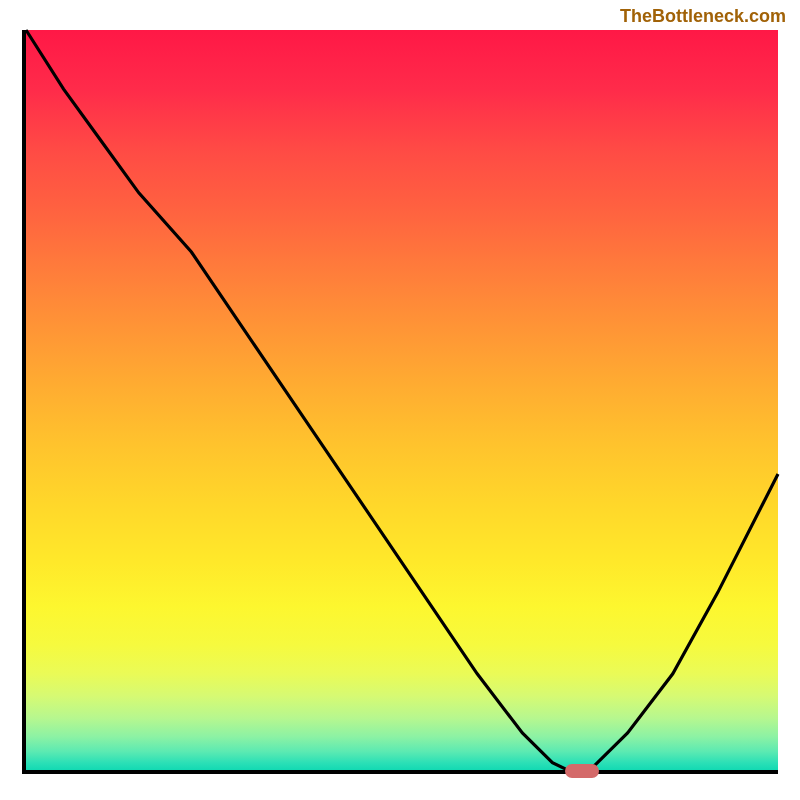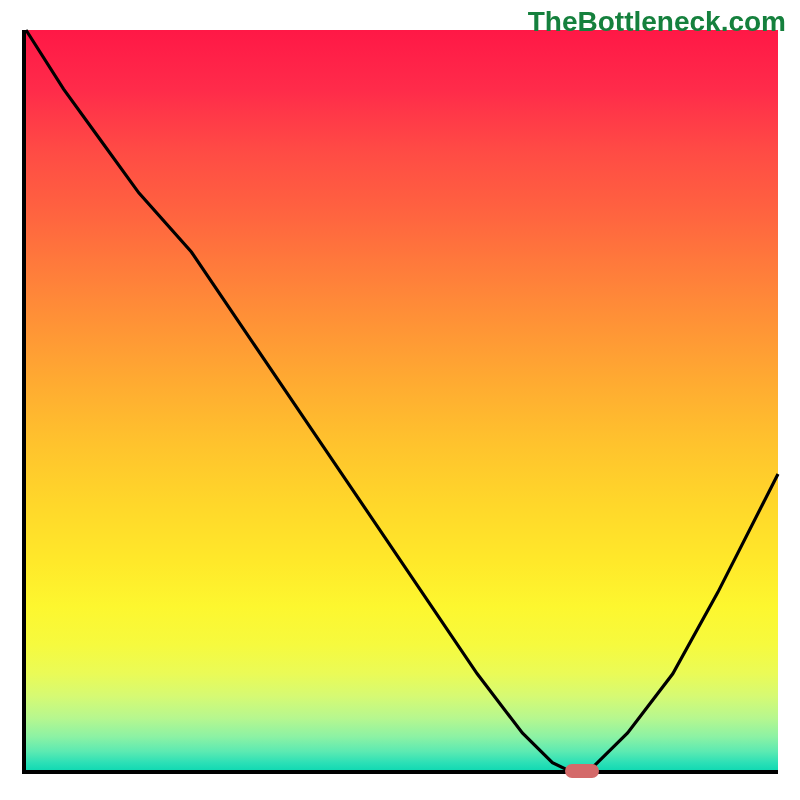--- a/index.html
+++ b/index.html
@@ -7,22 +7,22 @@
     width: 800px;
     height: 800px;
     background: #fff;
     font-family: Arial, sans-serif;
     position: relative;
   }
   .watermark {
     position: absolute;
     top: 6px;
     right: 14px;
-    color: #15803d;
-    font-size: 28px;
+    color: #a16207;
+    font-size: 18px;
     font-weight: bold;
     z-index: 10;
   }
   .plot-area {
     position: absolute;
     left: 22px;
     top: 30px;
     width: 756px;
     height: 744px;
     border-left: 4px solid #000;

